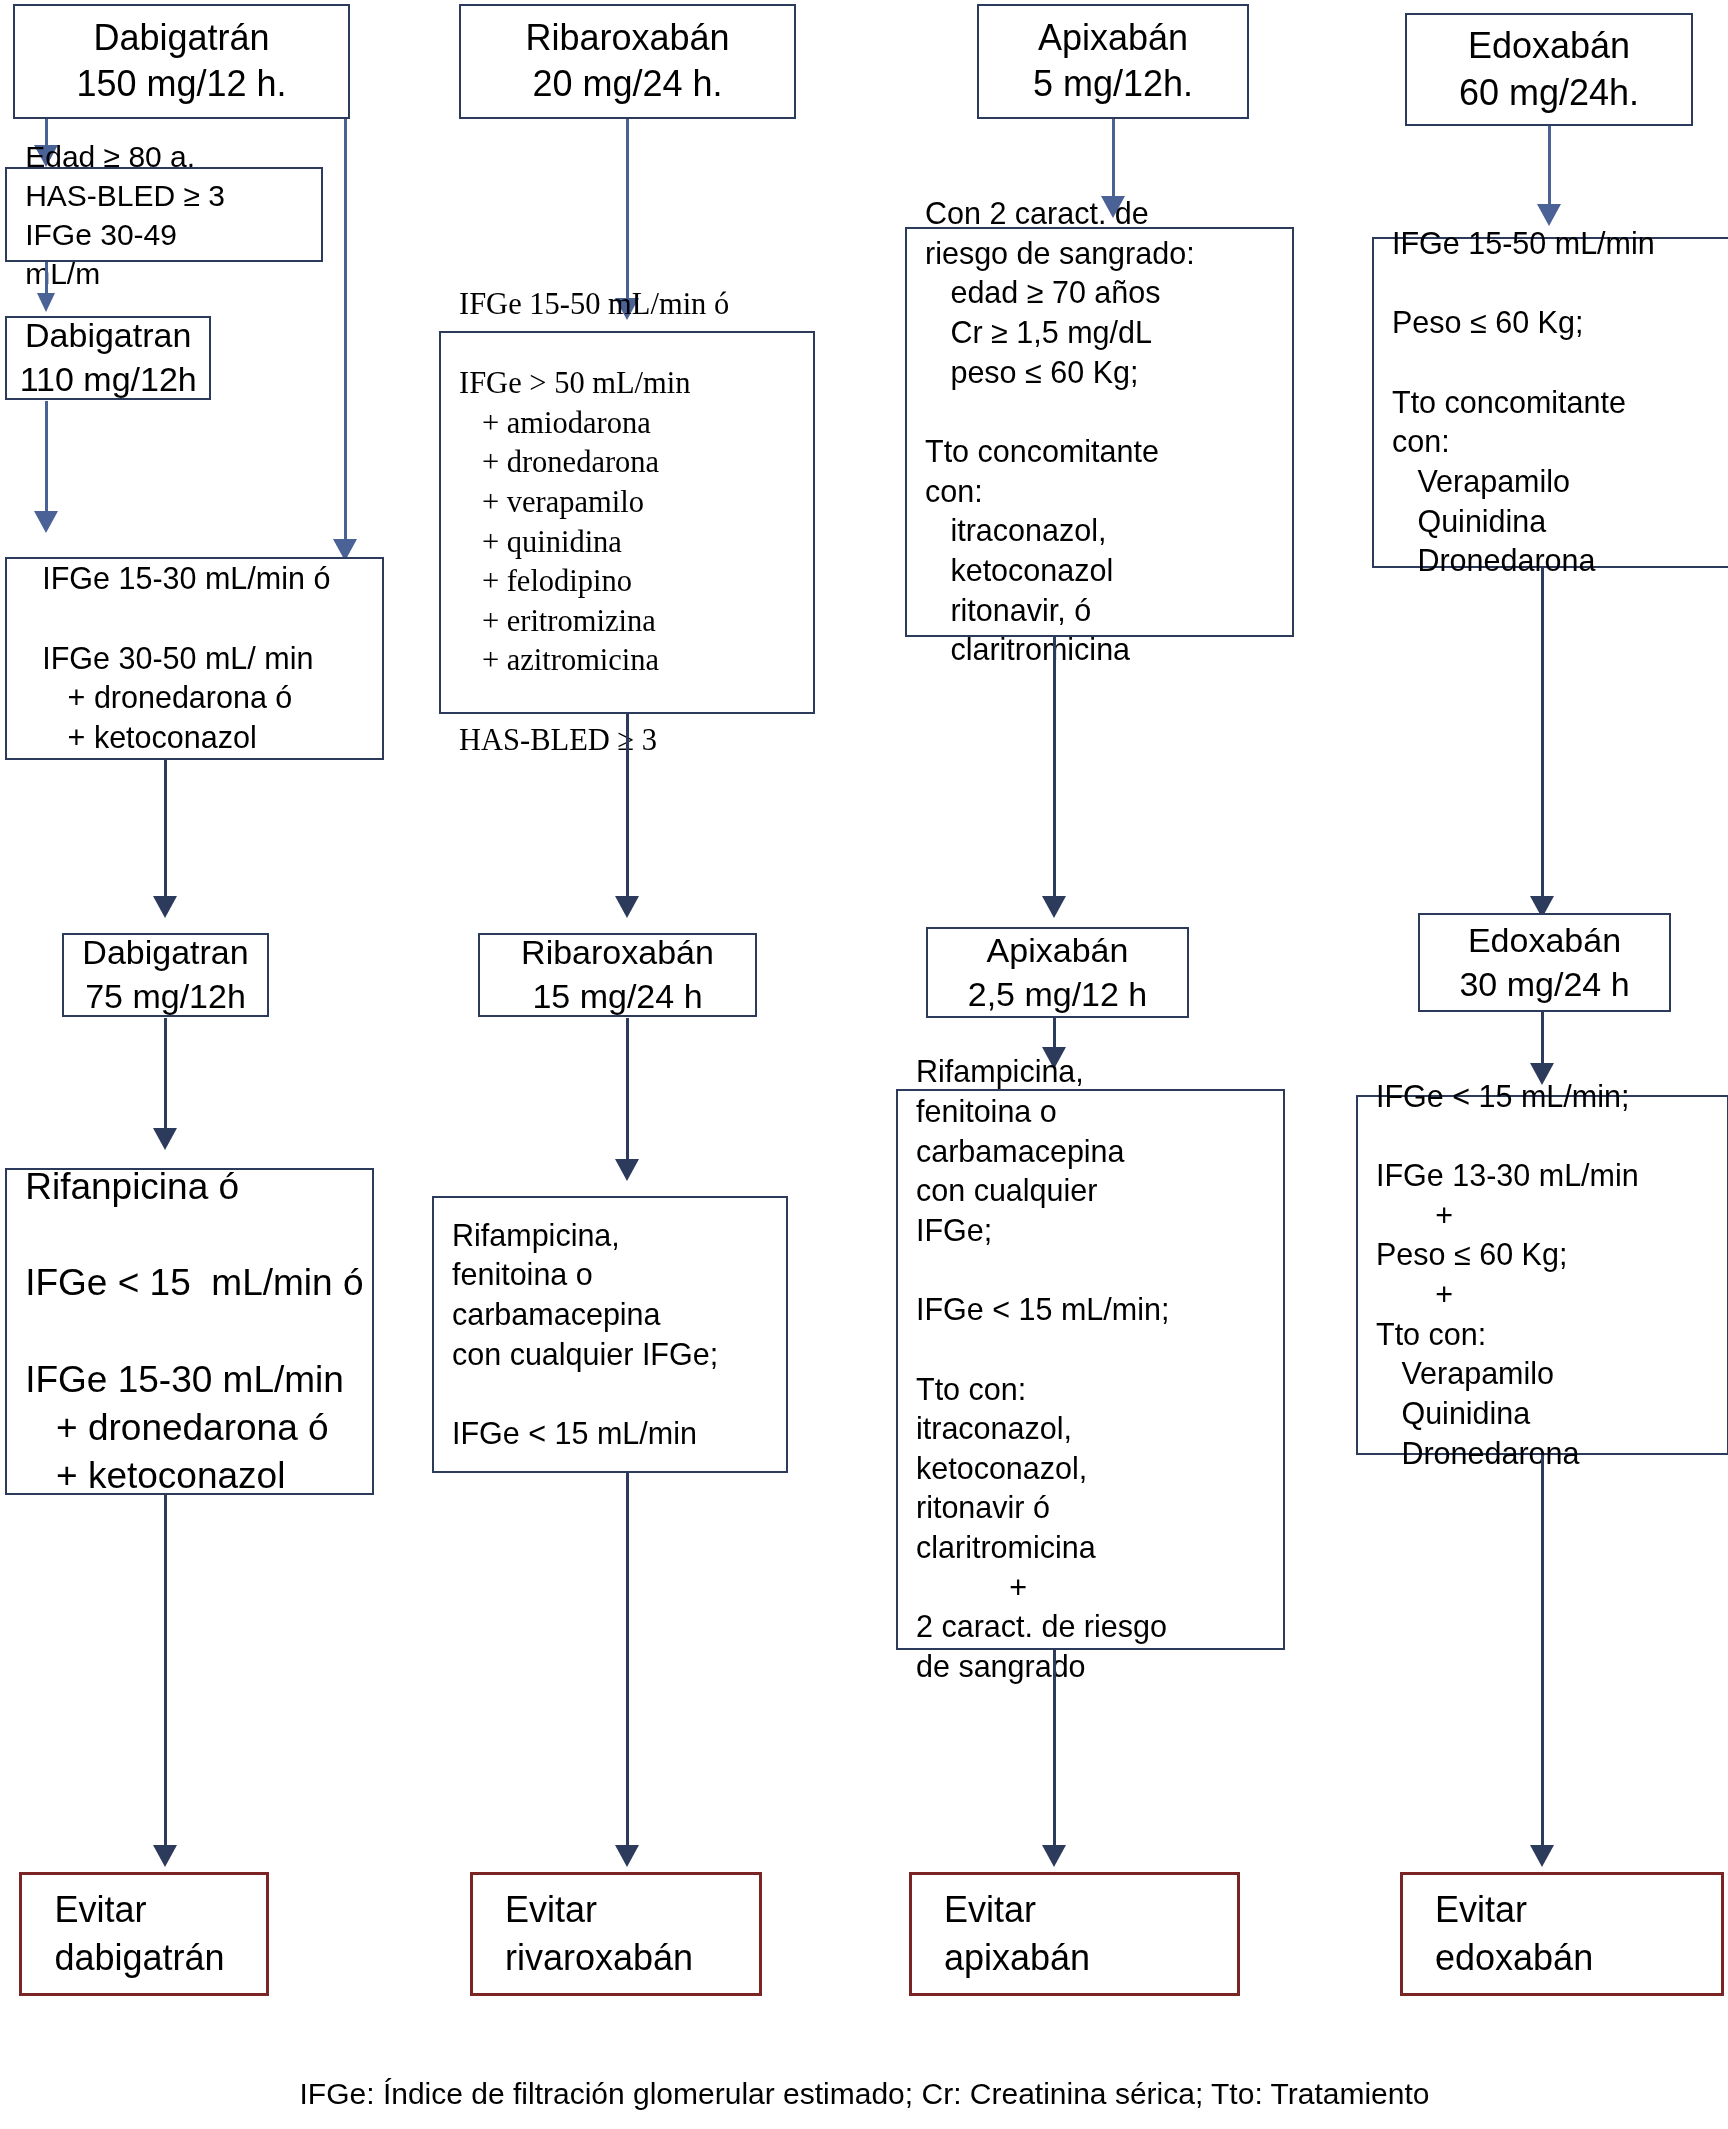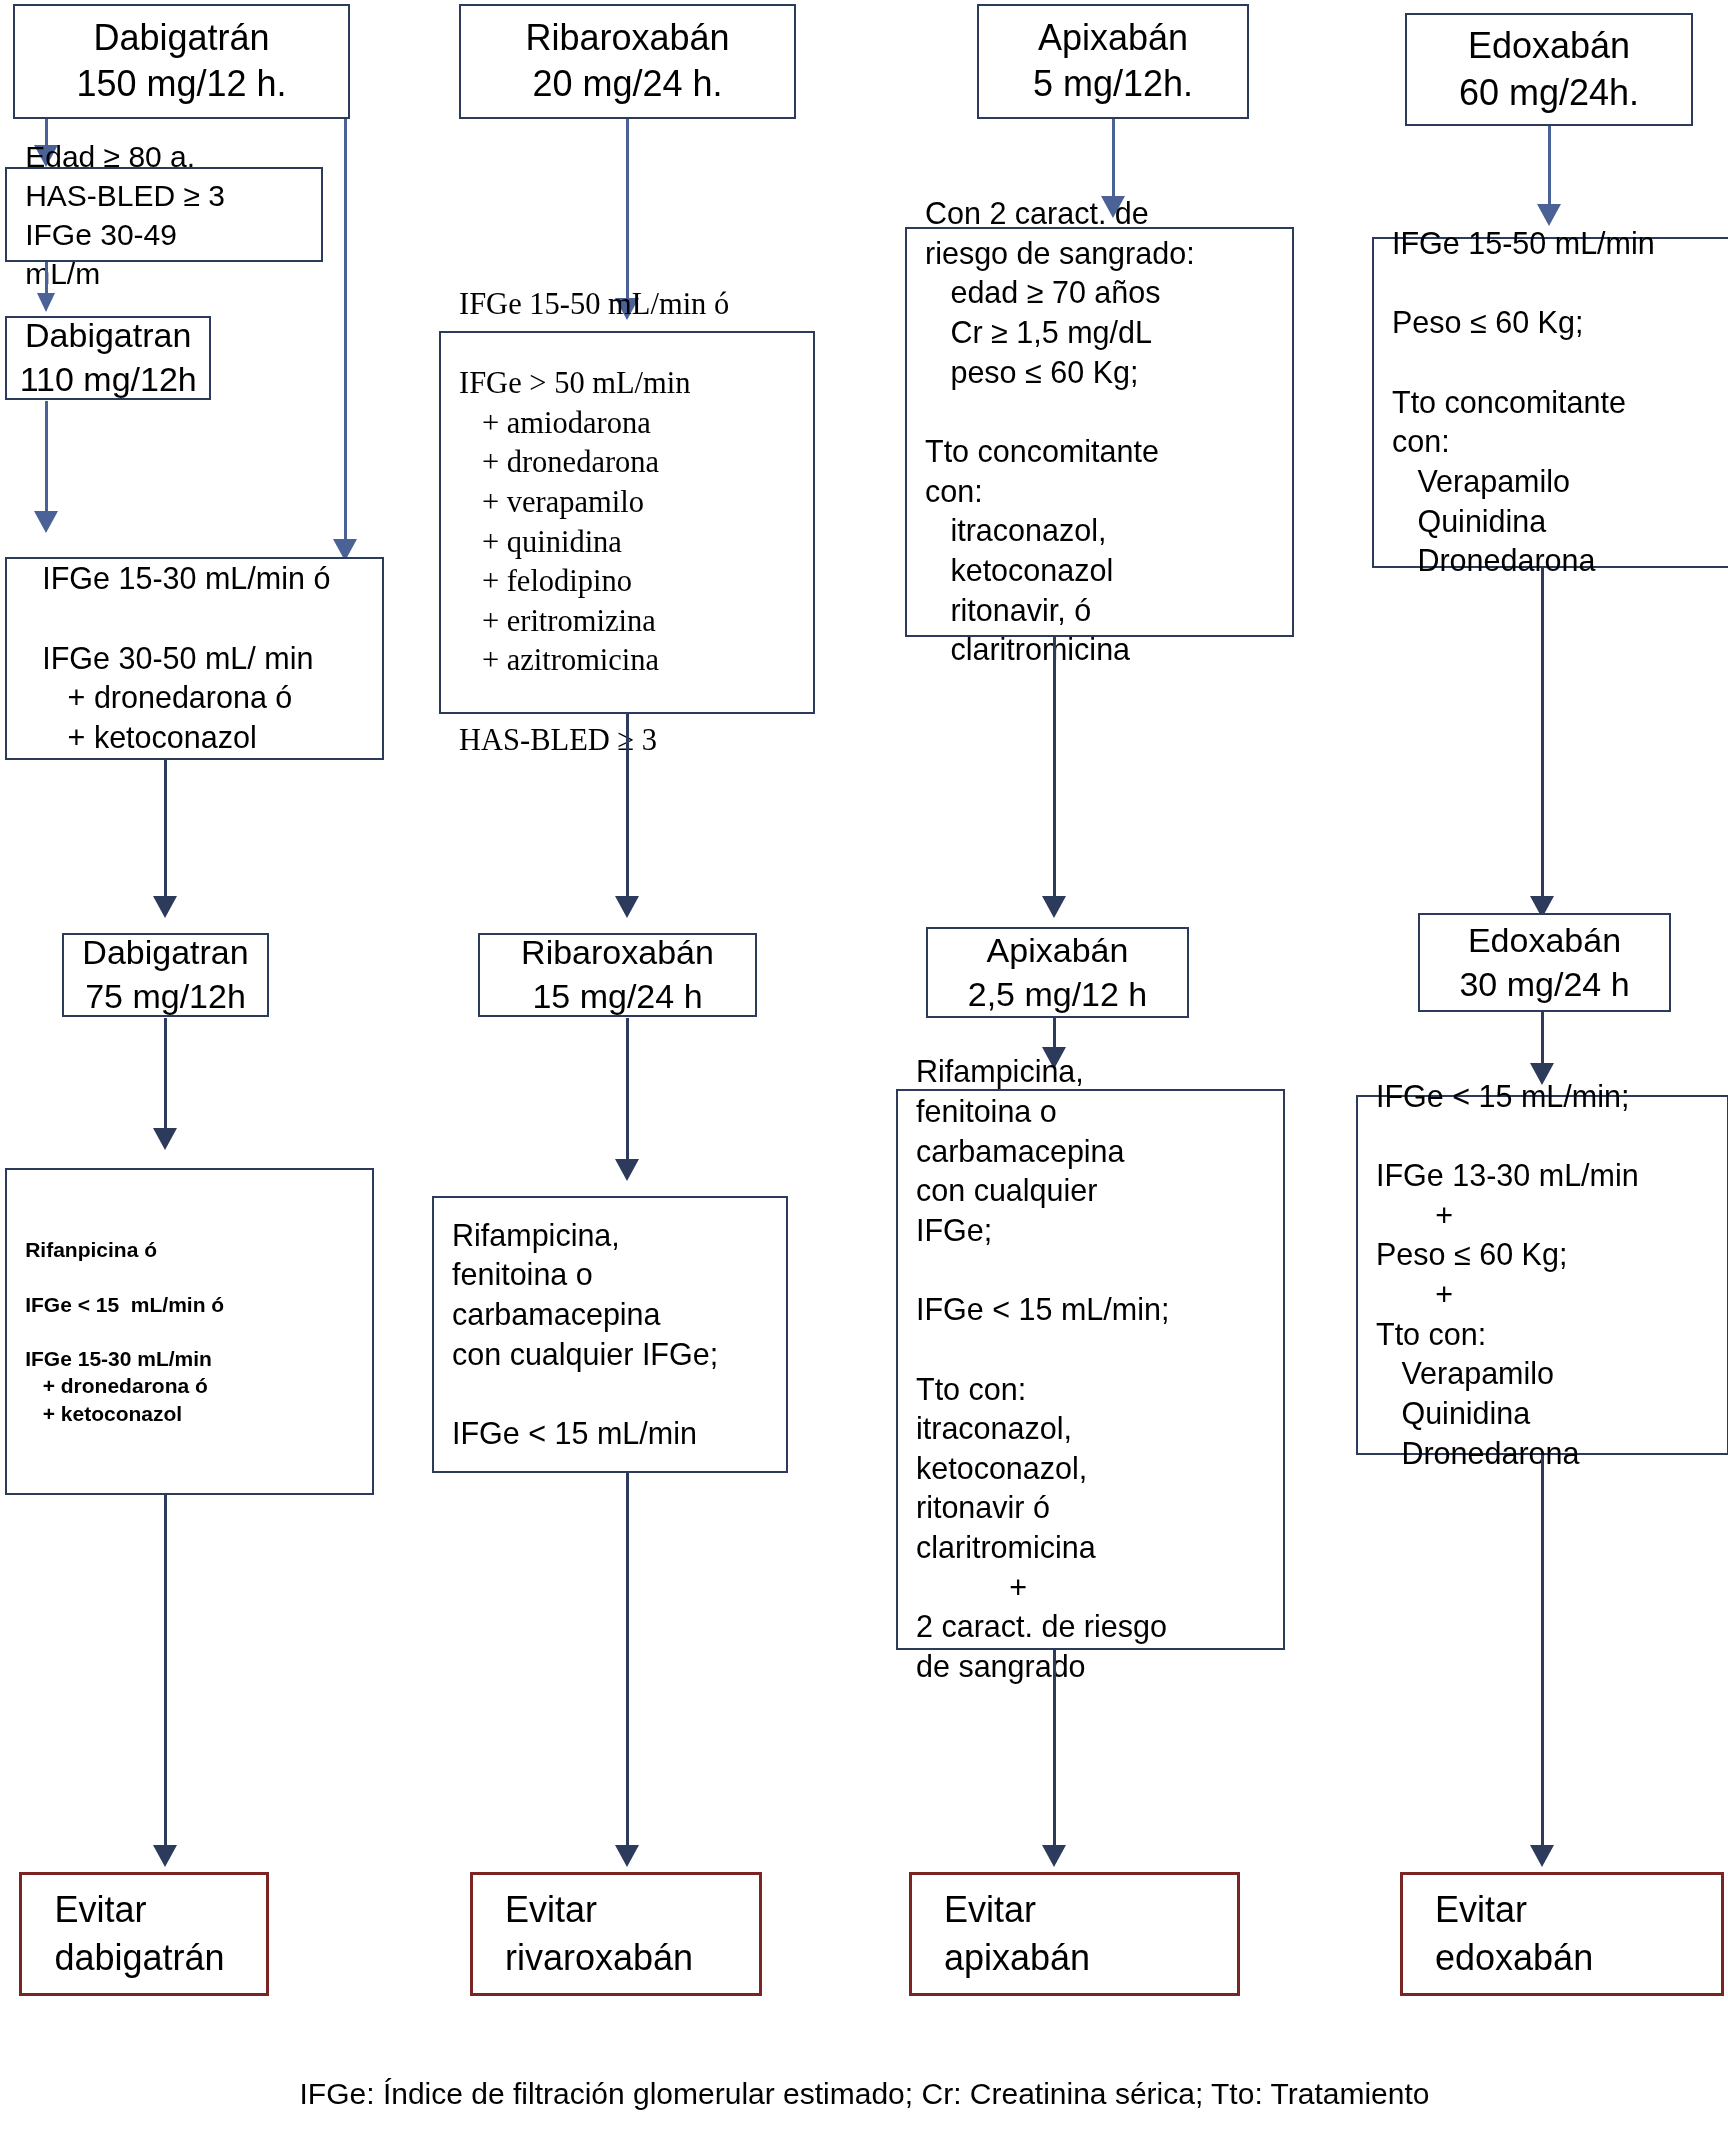--- a/index.html
+++ b/index.html
@@ -127,21 +127,21 @@
 
   <div class="box drug" style="left:62px; top:933px; width:207px; height:84px;">
     <div class="txt" style="font-size:34px;">Dabigatran
 75 mg/12h</div>
   </div>
 
   <div class="vline dark" style="left:164px; top:1018px; width:2.6px; height:123px;"></div>
   <div class="arrowhead dark" style="left:153px; top:1128px;"></div>
 
   <div class="box crit" style="left:5.2px; top:1168px; width:369px; height:327px;">
-    <div class="txt" style="font-size:21px;font-weight:bold;">Rifanpicina ó
+    <div class="txt" style="font-size:37px;">Rifanpicina ó
 
 IFGe &lt; 15  mL/min ó
 
 IFGe 15-30 mL/min
    + dronedarona ó
    + ketoconazol</div>
   </div>
 
   <div class="vline dark" style="left:164px; top:1495px; width:2.6px; height:363px;"></div>
   <div class="arrowhead dark" style="left:153px; top:1845px;"></div>

